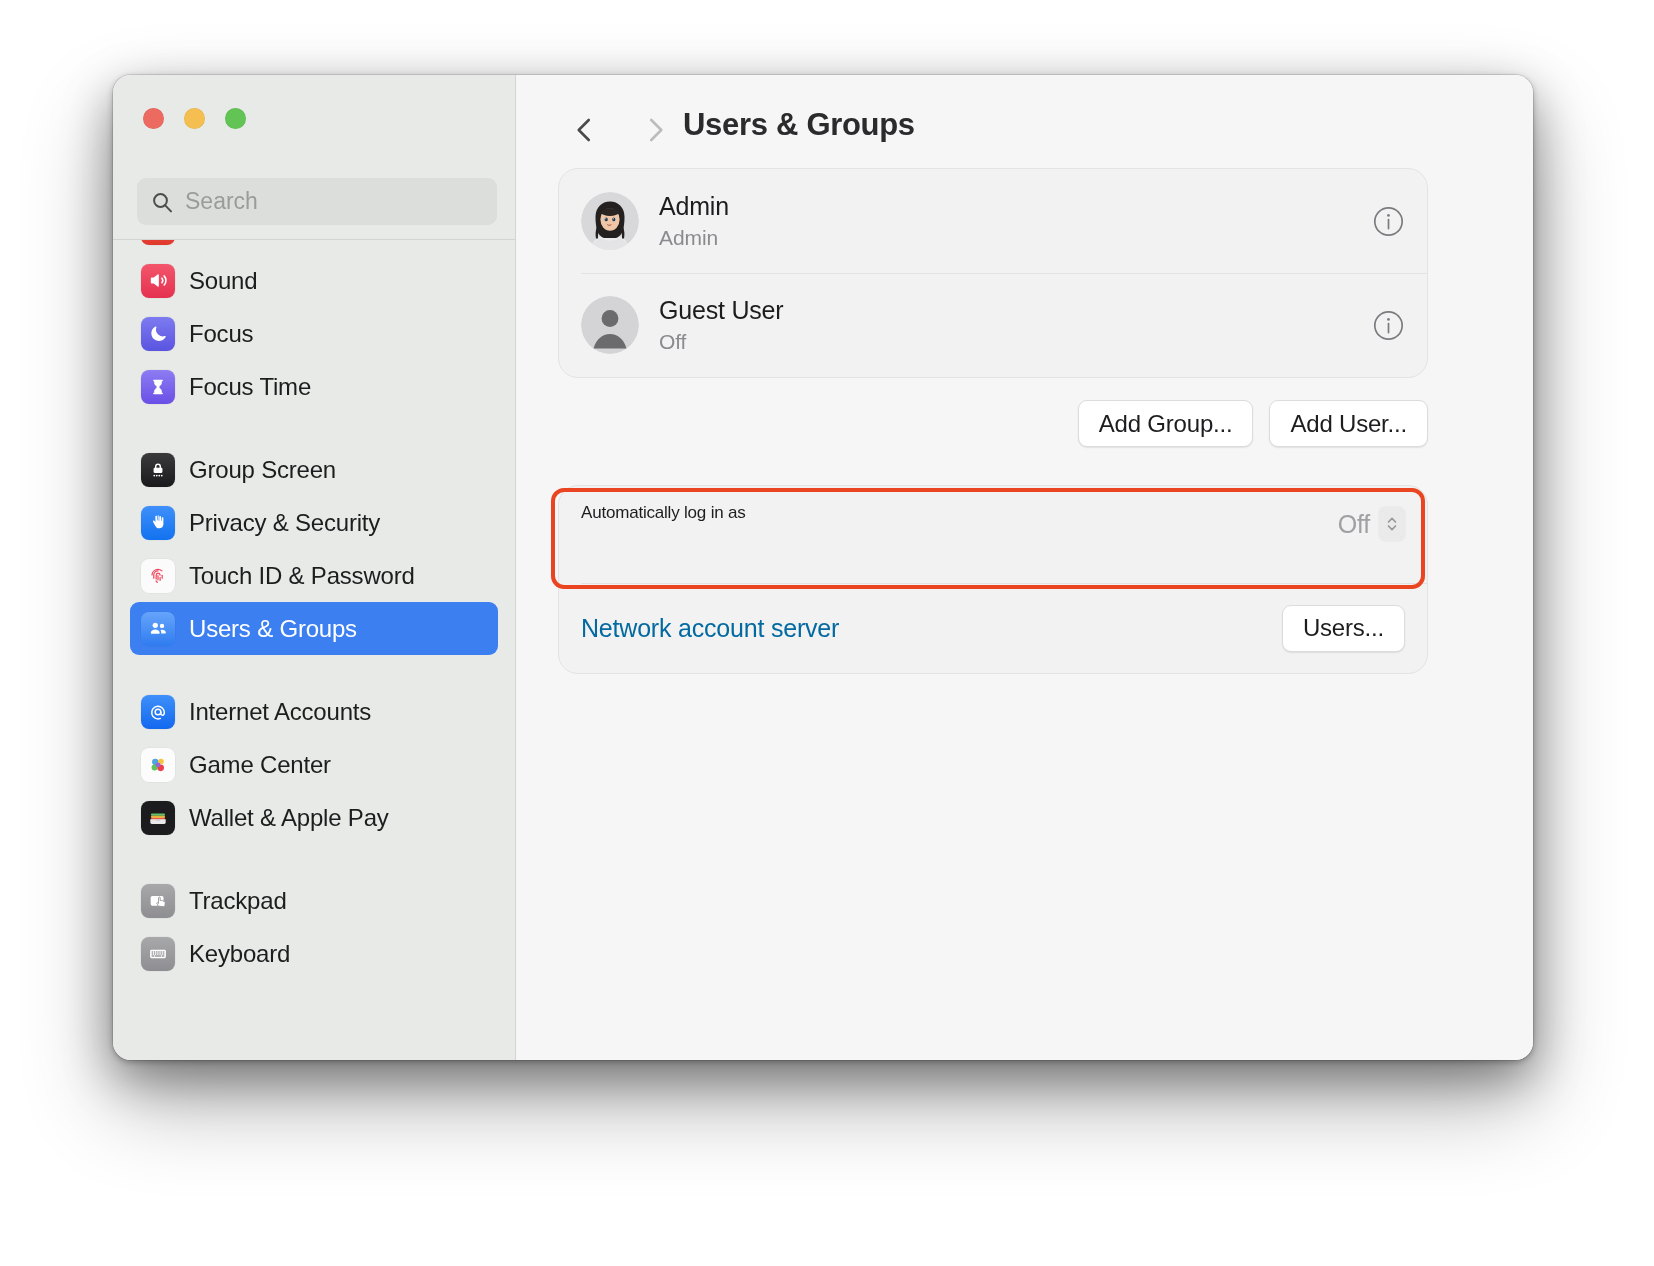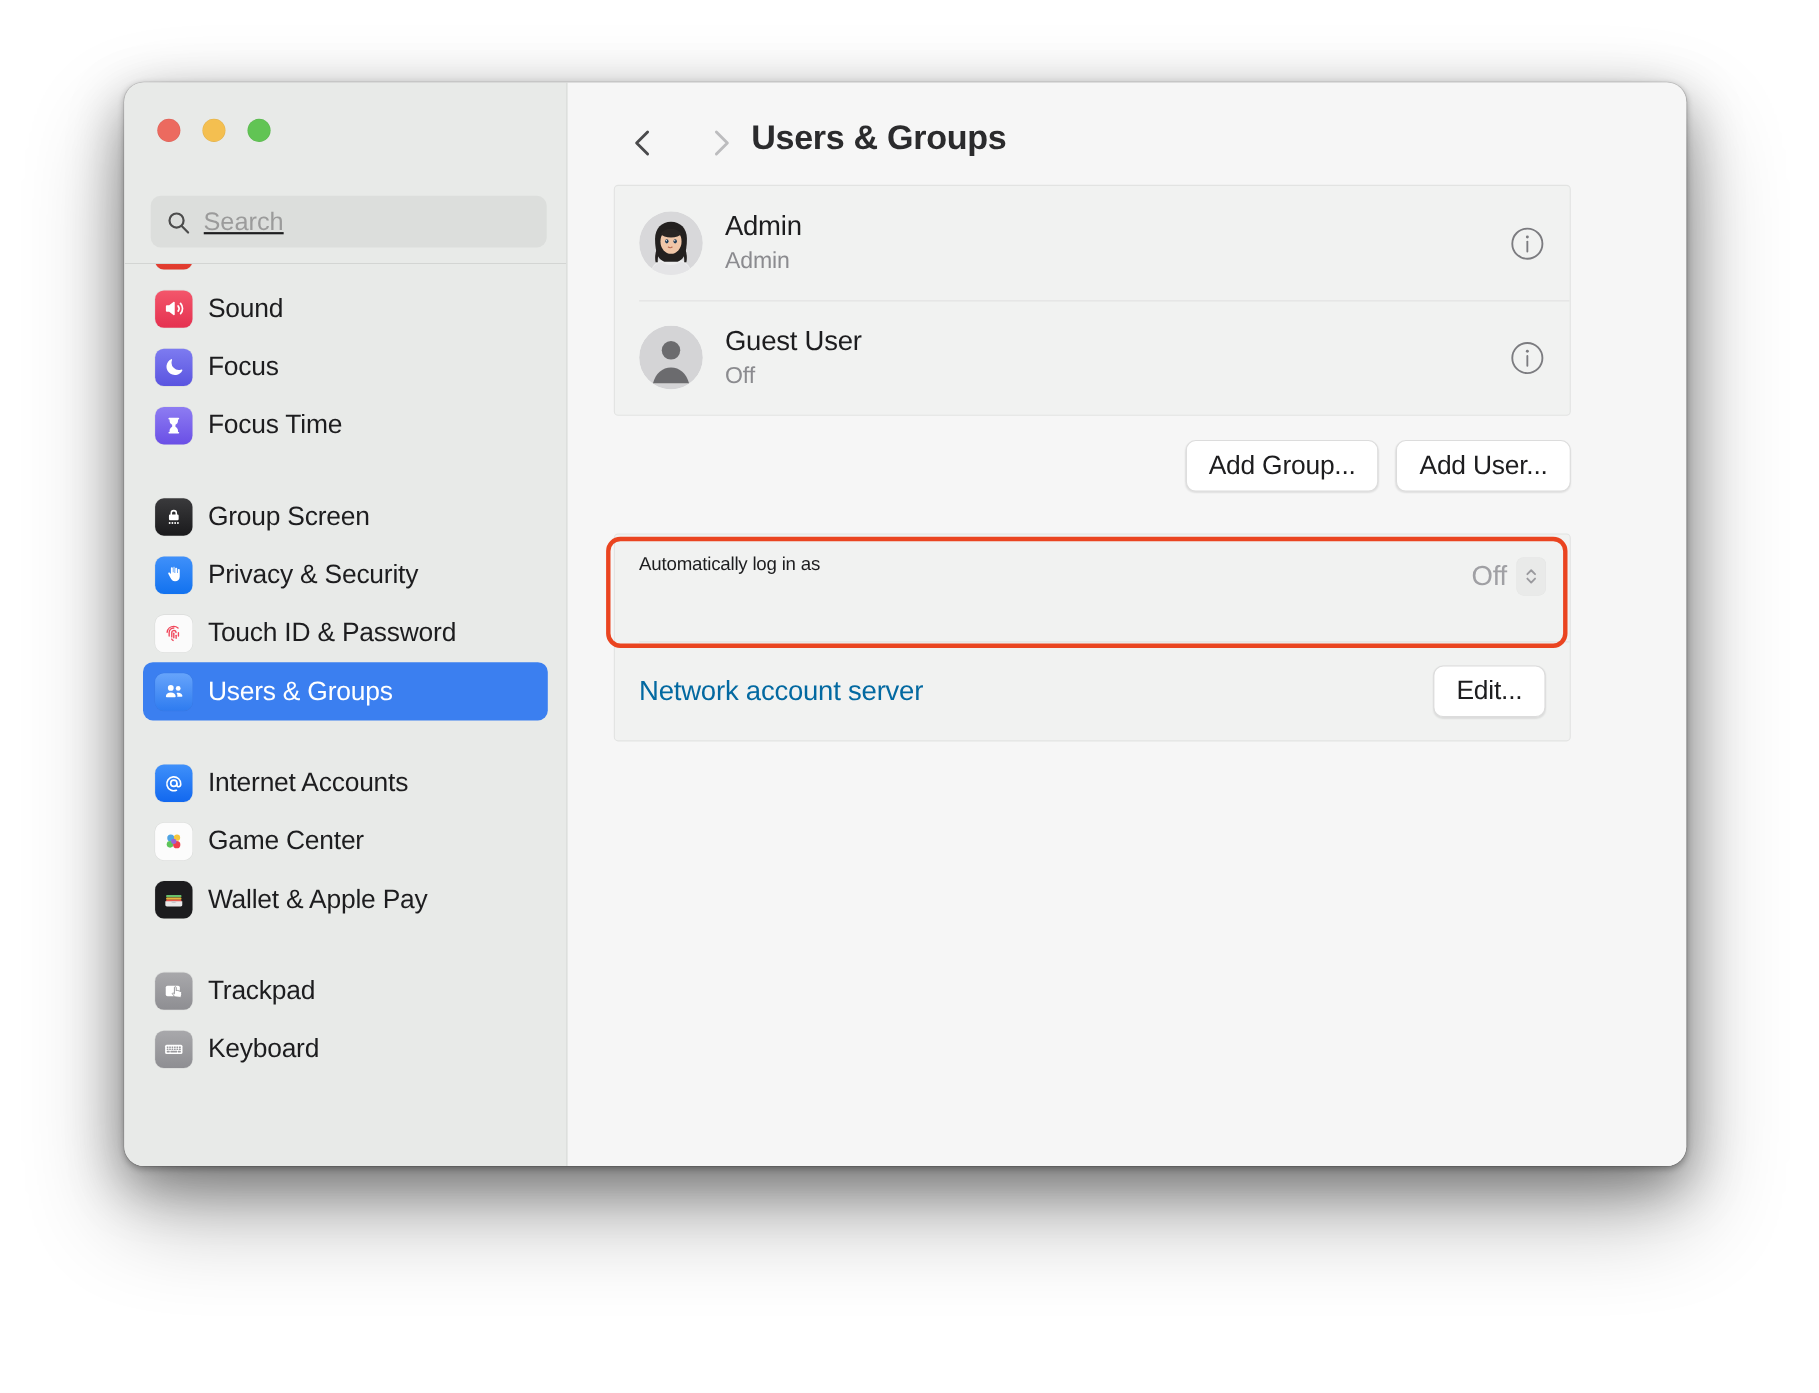--- a/index.html
+++ b/index.html
@@ -53,21 +53,21 @@
     background: #dcdedc;
     border-radius: 9px;
     display: flex; align-items: center;
     padding: 0 14px;
     gap: 12px;
   }
   .search-icon { width: 22px; height: 22px; flex: 0 0 22px; color:#4c4c4c; }
   .search-input {
     border: 0; outline: 0; background: transparent;
     font-family: "Liberation Sans", sans-serif;
-    font-size: 23px; color: #1d1d1f; width: 100%; text-decoration: underline;
+    font-size: 23px; color: #1d1d1f; width: 100%;
   }
   .search-input::placeholder { color: #9b9b9b; }
 
   .sb-scroll {
     position: absolute; left: 0; right: 0;
     top: 164px; bottom: 0;
     overflow: hidden;
   }
   .sb-divider {
     position: absolute; left: 0; right: 0; top: 0;
@@ -118,21 +118,21 @@
     position: absolute; left: 167px; top: 32px;
     font-size: 31px; font-weight: bold; color: #2b2b2d;
     letter-spacing: -0.3px;
   }
 
   .content { position: absolute; left: 42px; top: 93px; width: 870px; }
 
   .group {
     background: #f1f2f1;
     border: 1px solid #e2e3e2;
-    border-radius: 4px;
+    border-radius: 20px;
     overflow: hidden;
   }
   .row {
     display: flex; align-items: center;
     padding: 0 22px;
     position: relative;
   }
   .row + .row::before {
     content: "";
     position: absolute; left: 22px; right: 0; top: 0;
@@ -489,21 +489,21 @@
                 <svg viewBox="0 0 14 18" width="14" height="18" fill="none" stroke="#9a9a9e" stroke-width="1.7" stroke-linecap="round" stroke-linejoin="round">
                   <polyline points="3.5,7 7,3.4 10.5,7"></polyline>
                   <polyline points="3.5,11 7,14.6 10.5,11"></polyline>
                 </svg>
               </span>
             </div>
           </div>
 
           <div class="row net-row">
             <span class="net-label">Network account server</span>
-            <button class="push-btn">Edit...</button>
+            <button class="push-btn">Users...</button>
           </div>
 
         </div>
       </div>
 
     </div>
   </div>
 
   <div class="annot"></div>
 

